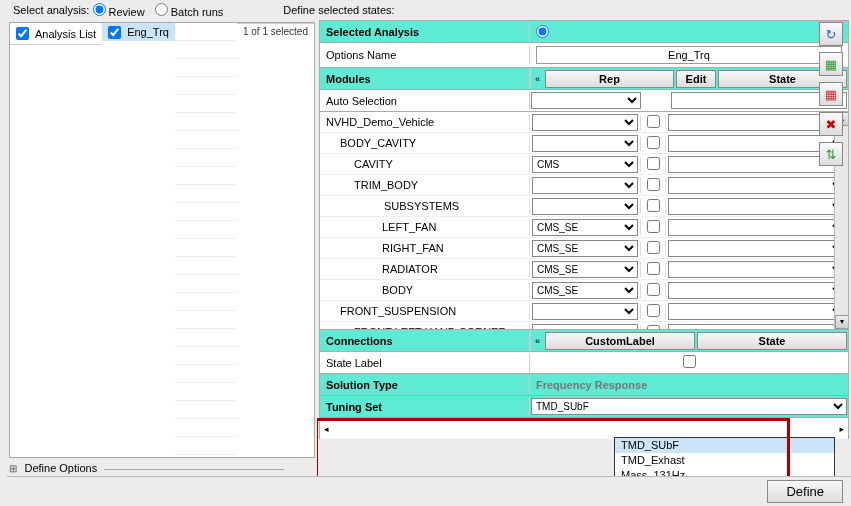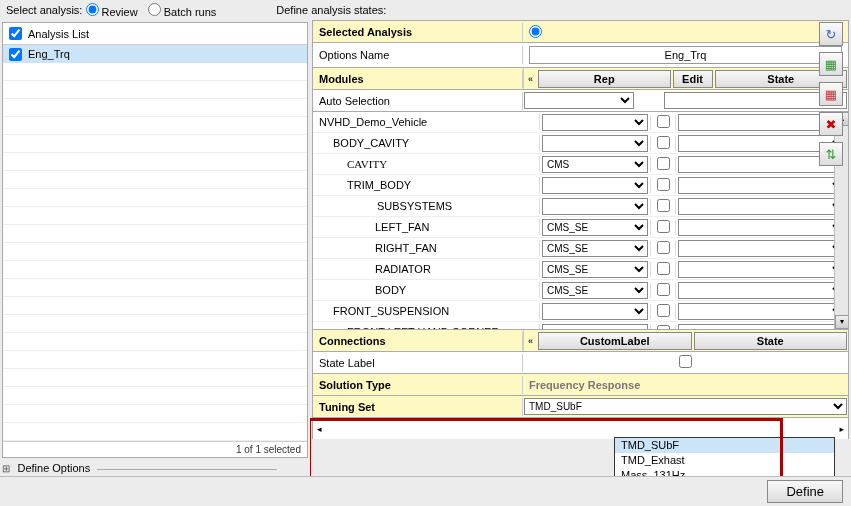--- a/index.html
+++ b/index.html
@@ -26,21 +26,21 @@
       width: 310px;
       padding: 2px;
       display: flex;
       flex-direction: column;
     }
     .analysis-list-box {
       background: #fff;
       border: 1px solid #aaa;
       flex: 1;
       display: flex;
-      flex-direction: column;
+      flex-direction: row;
     }
     .list-header {
       display: flex;
       align-items: center;
       background: #fff;
       border-bottom: 1px solid #ccc;
       padding: 3px 6px;
       height: 22px;
     }
     .list-row {
@@ -76,21 +76,21 @@
       display: flex;
       align-items: center;
       border: 1px solid #aaa;
       border-bottom: none;
       background: #fff;
       min-height: 22px;
     }
     .section-row:last-child { border-bottom: 1px solid #aaa; }
     .section-row.header {
       font-weight: bold;
-      background: #fef9c3;
+      background: #5eead4;
     }
     .lbl {
       width: 210px;
       padding: 3px 6px;
       border-right: 1px solid #ccc;
       white-space: nowrap;
       overflow: hidden;
     }
     .val {
       flex: 1;
@@ -132,21 +132,21 @@
       overflow: hidden;
       position: relative;
     }
     .tree-row {
       display: flex;
       align-items: center;
       height: 21px;
       border-bottom: 1px solid #eee;
     }
     .tree-lbl {
-      width: 227px;
+      width: 210px;
       padding: 2px 6px;
       white-space: nowrap;
       overflow: hidden;
       text-overflow: ellipsis;
       border-right: 1px solid #ddd;
     }
     .tree-sel {
       width: 110px;
       padding: 0 2px;
     }
@@ -265,40 +265,41 @@
       margin-right: 3px;
     }
     .body-wrapper {
       display: flex;
       width: 100%;
       height: 100%;
     }
     .main-content {
       flex: 1;
       position: relative;
+      margin-left: 7px;
     }
   </style>
 </head>
 <body>
 
 <div class="body-wrapper">
   <div class="main-content">
 
     <div class="top-row">
       <span>Select analysis:</span>
       &nbsp;
       <label class="radio-lbl">
         <input type="radio" name="sa" checked="" style="">
         <span>Review</span>
       </label>
       <label class="radio-lbl">
         <input type="radio" name="sa" style="">
         <span>Batch runs</span>
       </label>
-      <span style="margin-left:50px">Define analysis states:</span>
+      <span style="margin-left:50px">Define selected states:</span>
     </div>
 
     <div class="content-area">
 
       <div class="left-panel">
         <div class="analysis-list-box">
           <div class="list-header">
             <input type="checkbox" checked="" class="chk" style="">
             <span>Analysis List</span>
           </div>
@@ -361,21 +362,21 @@
                 <div class="tree-edit"><input type="checkbox" style=""></div>
                 <div class="tree-state"><select class="mini-select"><option></option></select></div>
               </div>
               <div class="tree-row">
                 <div class="tree-lbl" style="padding-left: 20px;">BODY_CAVITY</div>
                 <div class="tree-sel"><select class="mini-select"><option></option></select></div>
                 <div class="tree-edit"><input type="checkbox" style=""></div>
                 <div class="tree-state"><select class="mini-select"><option></option></select></div>
               </div>
               <div class="tree-row">
-                <div class="tree-lbl" style="padding-left: 34px; font-family: Liberation Serif, serif;">CAVITY</div>
+                <div class="tree-lbl" style="padding-left: 34px;">CAVITY</div>
                 <div class="tree-sel"><select class="mini-select"><option>CMS</option></select></div>
                 <div class="tree-edit"><input type="checkbox" style=""></div>
                 <div class="tree-state"><select class="mini-select"><option></option></select></div>
               </div>
               <div class="tree-row">
                 <div class="tree-lbl" style="padding-left: 34px;">TRIM_BODY</div>
                 <div class="tree-sel"><select class="mini-select"><option></option></select></div>
                 <div class="tree-edit"><input type="checkbox" style=""></div>
                 <div class="tree-state"><select class="mini-select"><option></option></select></div>
               </div>

